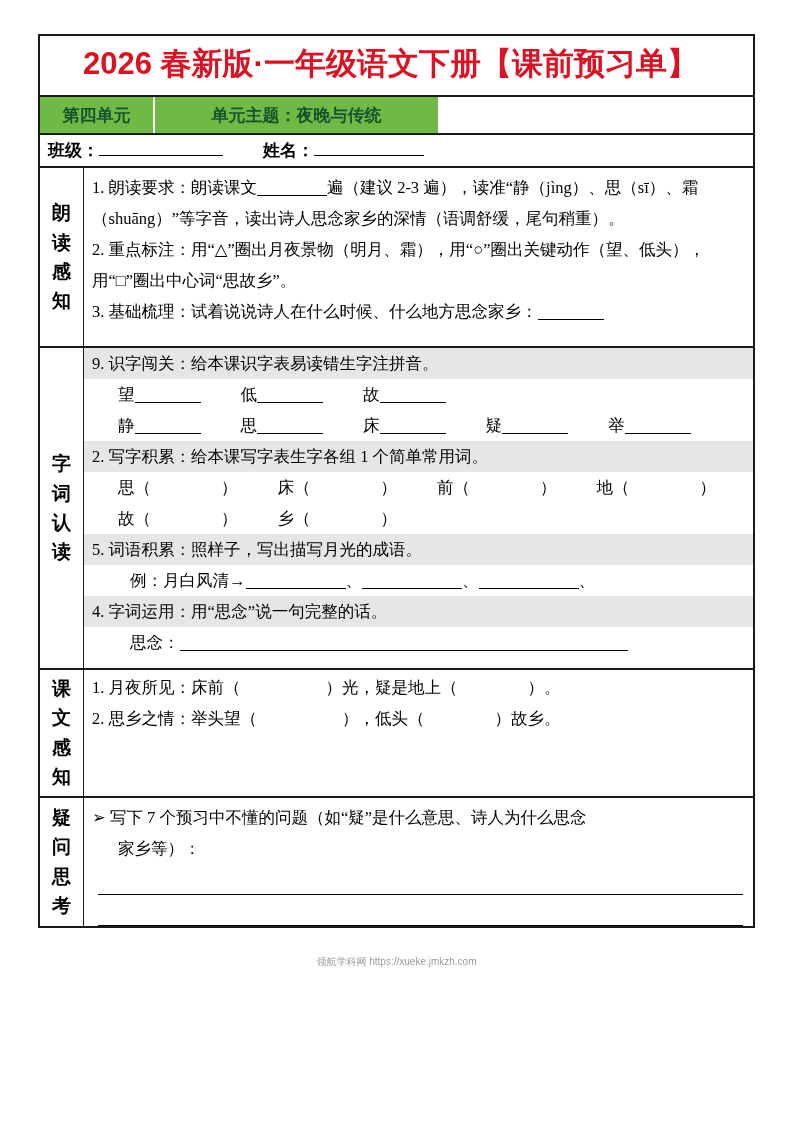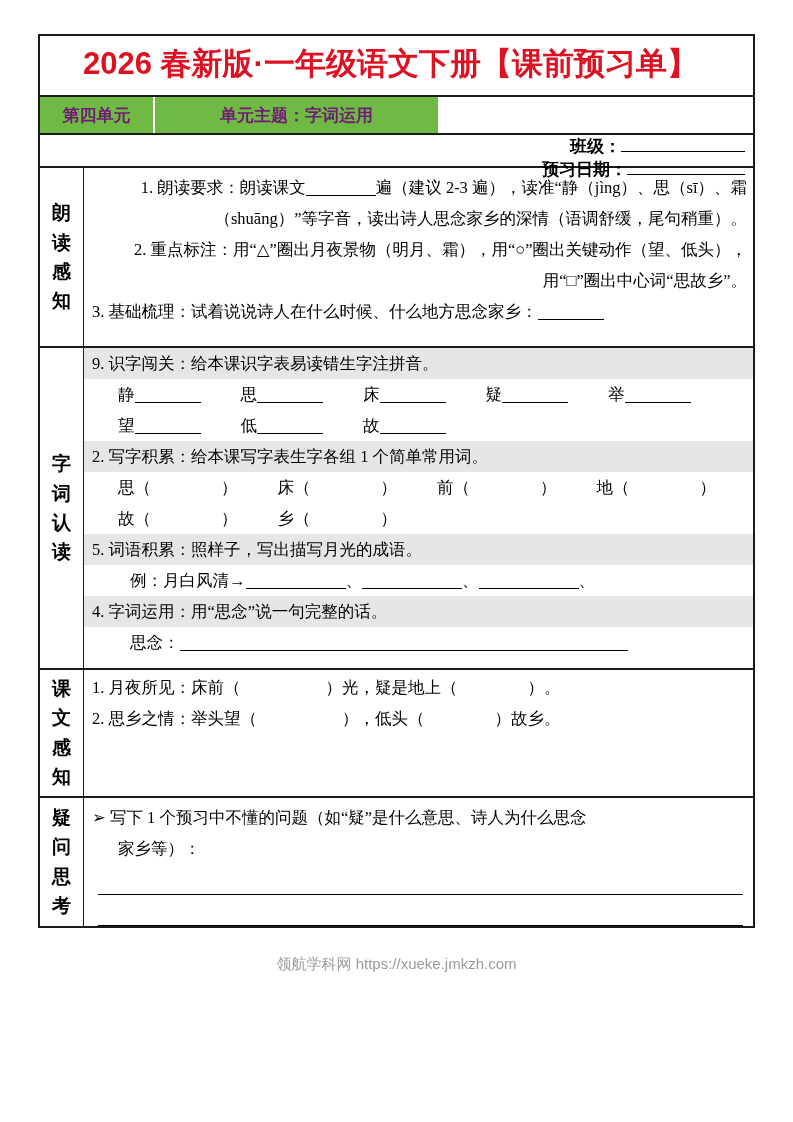--- a/index.html
+++ b/index.html
@@ -47,45 +47,44 @@
   }
 
   
   .green-row {
     display: flex;
     border-bottom: 2px solid #1a1a1a;
     height: 36px;
   }
   .green-cell {
     background: #6FBA45;
-    color: #701a75;
+    color: #14532d;
     font-family: "Liberation Sans", "DejaVu Sans", sans-serif;
     font-weight: bold;
     font-size: 17px;
     display: flex;
     align-items: center;
     justify-content: center;
     box-sizing: border-box;
   }
   .gc-1 { width: 115px; border-right: 2px solid #ffffff; }
   .gc-2 { width: 285px; border-right: 2px solid #ffffff; }
   .gc-3 { flex: 1; }
 
   
   .info-row {
     display: flex;
-    align-items: flex-end;
+    align-items: center;
     height: 33px;
     border-bottom: 2px solid #1a1a1a;
     padding: 0 8px;
     font-family: "Liberation Sans", "DejaVu Sans", sans-serif;
     font-weight: bold;
     font-size: 17px;
     box-sizing: border-box;
-    flex-direction: column;
   }
   .info-item { display: flex; align-items: baseline; }
   .info-label { white-space: nowrap; }
   .blank-u {
     display: inline-block;
     border-bottom: 1.6px solid #000;
     height: 15px;
   }
   .sp-b { width: 40px; }
 
@@ -120,21 +119,21 @@
     min-width: 0;
   }
 
   .ln {
     font-size: 16.5px;
     line-height: 31px;
     white-space: nowrap;
     padding: 0 6px 0 8px;
     box-sizing: border-box;
   }
-  .ln.wrap { white-space: normal; text-align: right; }
+  .ln.wrap { white-space: normal; }
   .shade { background: #E6E6E6; }
   .indent { padding-left: 34px; }
   .indent2 { padding-left: 46px; }
 
   .u { display: inline-block; border-bottom: 1.4px solid #000; height: 17px; vertical-align: -3px; }
   .u66 { width: 66px; }
   .u70 { width: 70px; }
   .u100 { width: 100px; }
   .u-fill2 { width: 448px; }
   .gap40 { display: inline-block; width: 40px; }
@@ -145,51 +144,51 @@
     margin: 0 10px 0 14px;
     border-bottom: 1.4px solid #000;
     height: 30px;
   }
   .spacer { height: 30px; }
 
   
   .footer {
     text-align: center;
     font-family: "Liberation Sans", "DejaVu Sans", sans-serif;
-    font-size: 15px;
+    font-size: 10px;
     color: #9a9a9a;
     padding-top: 27px;
   }
 </style>
 </head>
 <body>
 
 <div class="page">
   <div class="sheet">
 
     <div class="title-row">
       <span class="title-text">2026 春新版·一年级语文下册【课前预习单】</span>
     </div>
 
     <div class="green-row">
       <div class="green-cell gc-1">第四单元</div>
-      <div class="green-cell gc-2">单元主题：字词运用</div>
+      <div class="green-cell gc-2">单元主题：夜晚与传统</div>
     </div>
 
     <div class="info-row">
       <div class="info-item">
         <span class="info-label">班级：</span>
         <span class="blank-u" style="width:124px"></span>
       </div>
       <span class="sp-b"></span>
+      <div class="info-item">
+        <span class="info-label">姓名：</span>
+        <span class="blank-u" style="width:110px"></span>
+      </div>
       <span class="sp-b"></span>
-      <div class="info-item">
-        <span class="info-label">预习日期：</span>
-        <span class="blank-u" style="width:118px"></span>
-      </div>
     </div>
 
     <div class="brow">
       <div class="side">
         <span>朗</span>
         <span>读</span>
         <span>感</span>
         <span>知</span>
       </div>
       <div class="content">
@@ -208,25 +207,25 @@
         <span>字</span>
         <span>词</span>
         <span>认</span>
         <span>读</span>
       </div>
       <div class="content">
 
         <div class="ln shade">9. 识字闯关：给本课识字表易读错生字注拼音。</div>
 
         <div class="ln indent">
+          <span>望</span><span class="u u66"></span><span class="gap40"></span><span>低</span><span class="u u66"></span><span class="gap40"></span><span>故</span><span class="u u66"></span>
+        </div>
+
+        <div class="ln indent">
           <span>静</span><span class="u u66"></span><span class="gap40"></span><span>思</span><span class="u u66"></span><span class="gap40"></span><span>床</span><span class="u u66"></span><span class="gap40"></span><span>疑</span><span class="u u66"></span><span class="gap40"></span><span>举</span><span class="u u66"></span>
-        </div>
-
-        <div class="ln indent">
-          <span>望</span><span class="u u66"></span><span class="gap40"></span><span>低</span><span class="u u66"></span><span class="gap40"></span><span>故</span><span class="u u66"></span>
         </div>
 
         <div class="ln shade">2. 写字积累：给本课写字表生字各组 1 个简单常用词。</div>
 
         <div class="ln indent">
           <span>思</span><span>（</span><span class="gap70"></span><span>）</span><span class="gap40"></span><span>床</span><span>（</span><span class="gap70"></span><span>）</span><span class="gap40"></span><span>前</span><span>（</span><span class="gap70"></span><span>）</span><span class="gap40"></span><span>地</span><span>（</span><span class="gap70"></span><span>）</span>
         </div>
 
         <div class="ln indent">
           <span>故</span><span>（</span><span class="gap70"></span><span>）</span><span class="gap40"></span><span>乡</span><span>（</span><span class="gap70"></span><span>）</span>
@@ -267,21 +266,21 @@
 
     <div class="brow">
       <div class="side">
         <span>疑</span>
         <span>问</span>
         <span>思</span>
         <span>考</span>
       </div>
       <div class="content">
         <div class="ln" style="padding-top:4px">
-          <span>➢</span>&nbsp;<span>写下 1 个预习中不懂的问题（如“疑”是什么意思、诗人为什么思念</span>
+          <span>➢</span>&nbsp;<span>写下 7 个预习中不懂的问题（如“疑”是什么意思、诗人为什么思念</span>
         </div>
         <div class="ln indent">家乡等）：</div>
         <div class="fullline"></div>
         <div class="fullline"></div>
       </div>
     </div>
 
   </div>
 
   <div class="footer">领航学科网 https://xueke.jmkzh.com</div>

